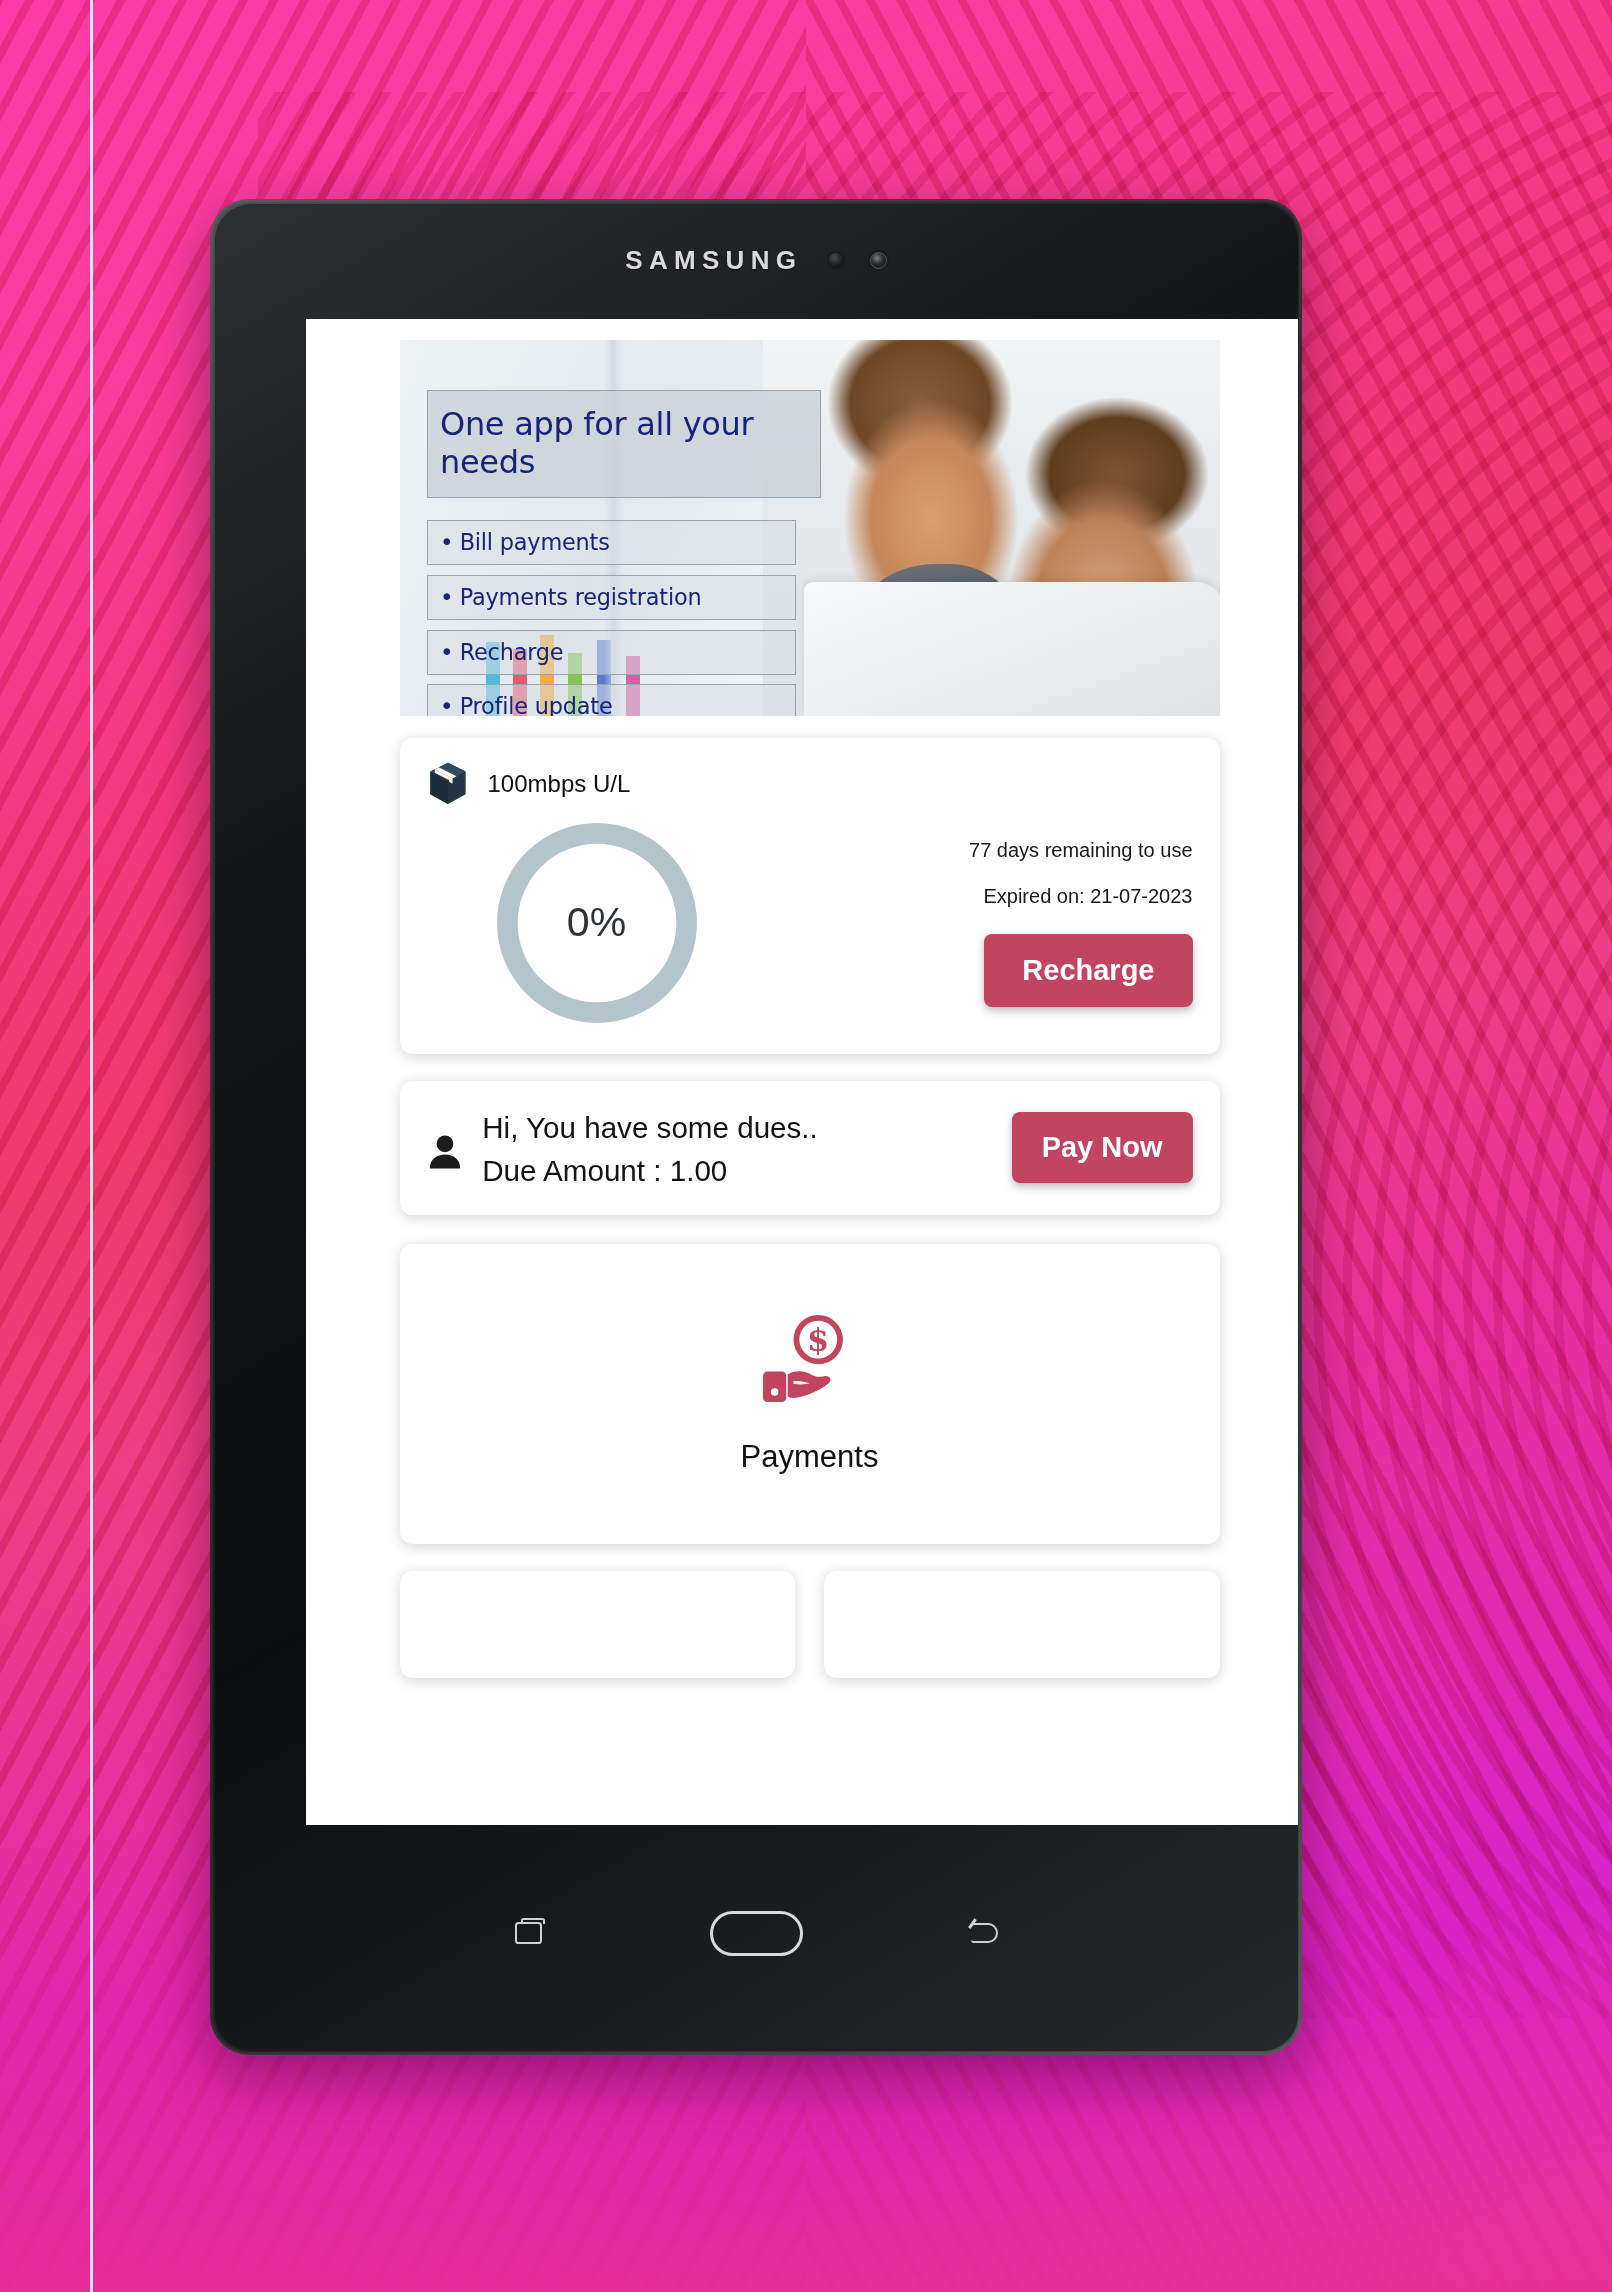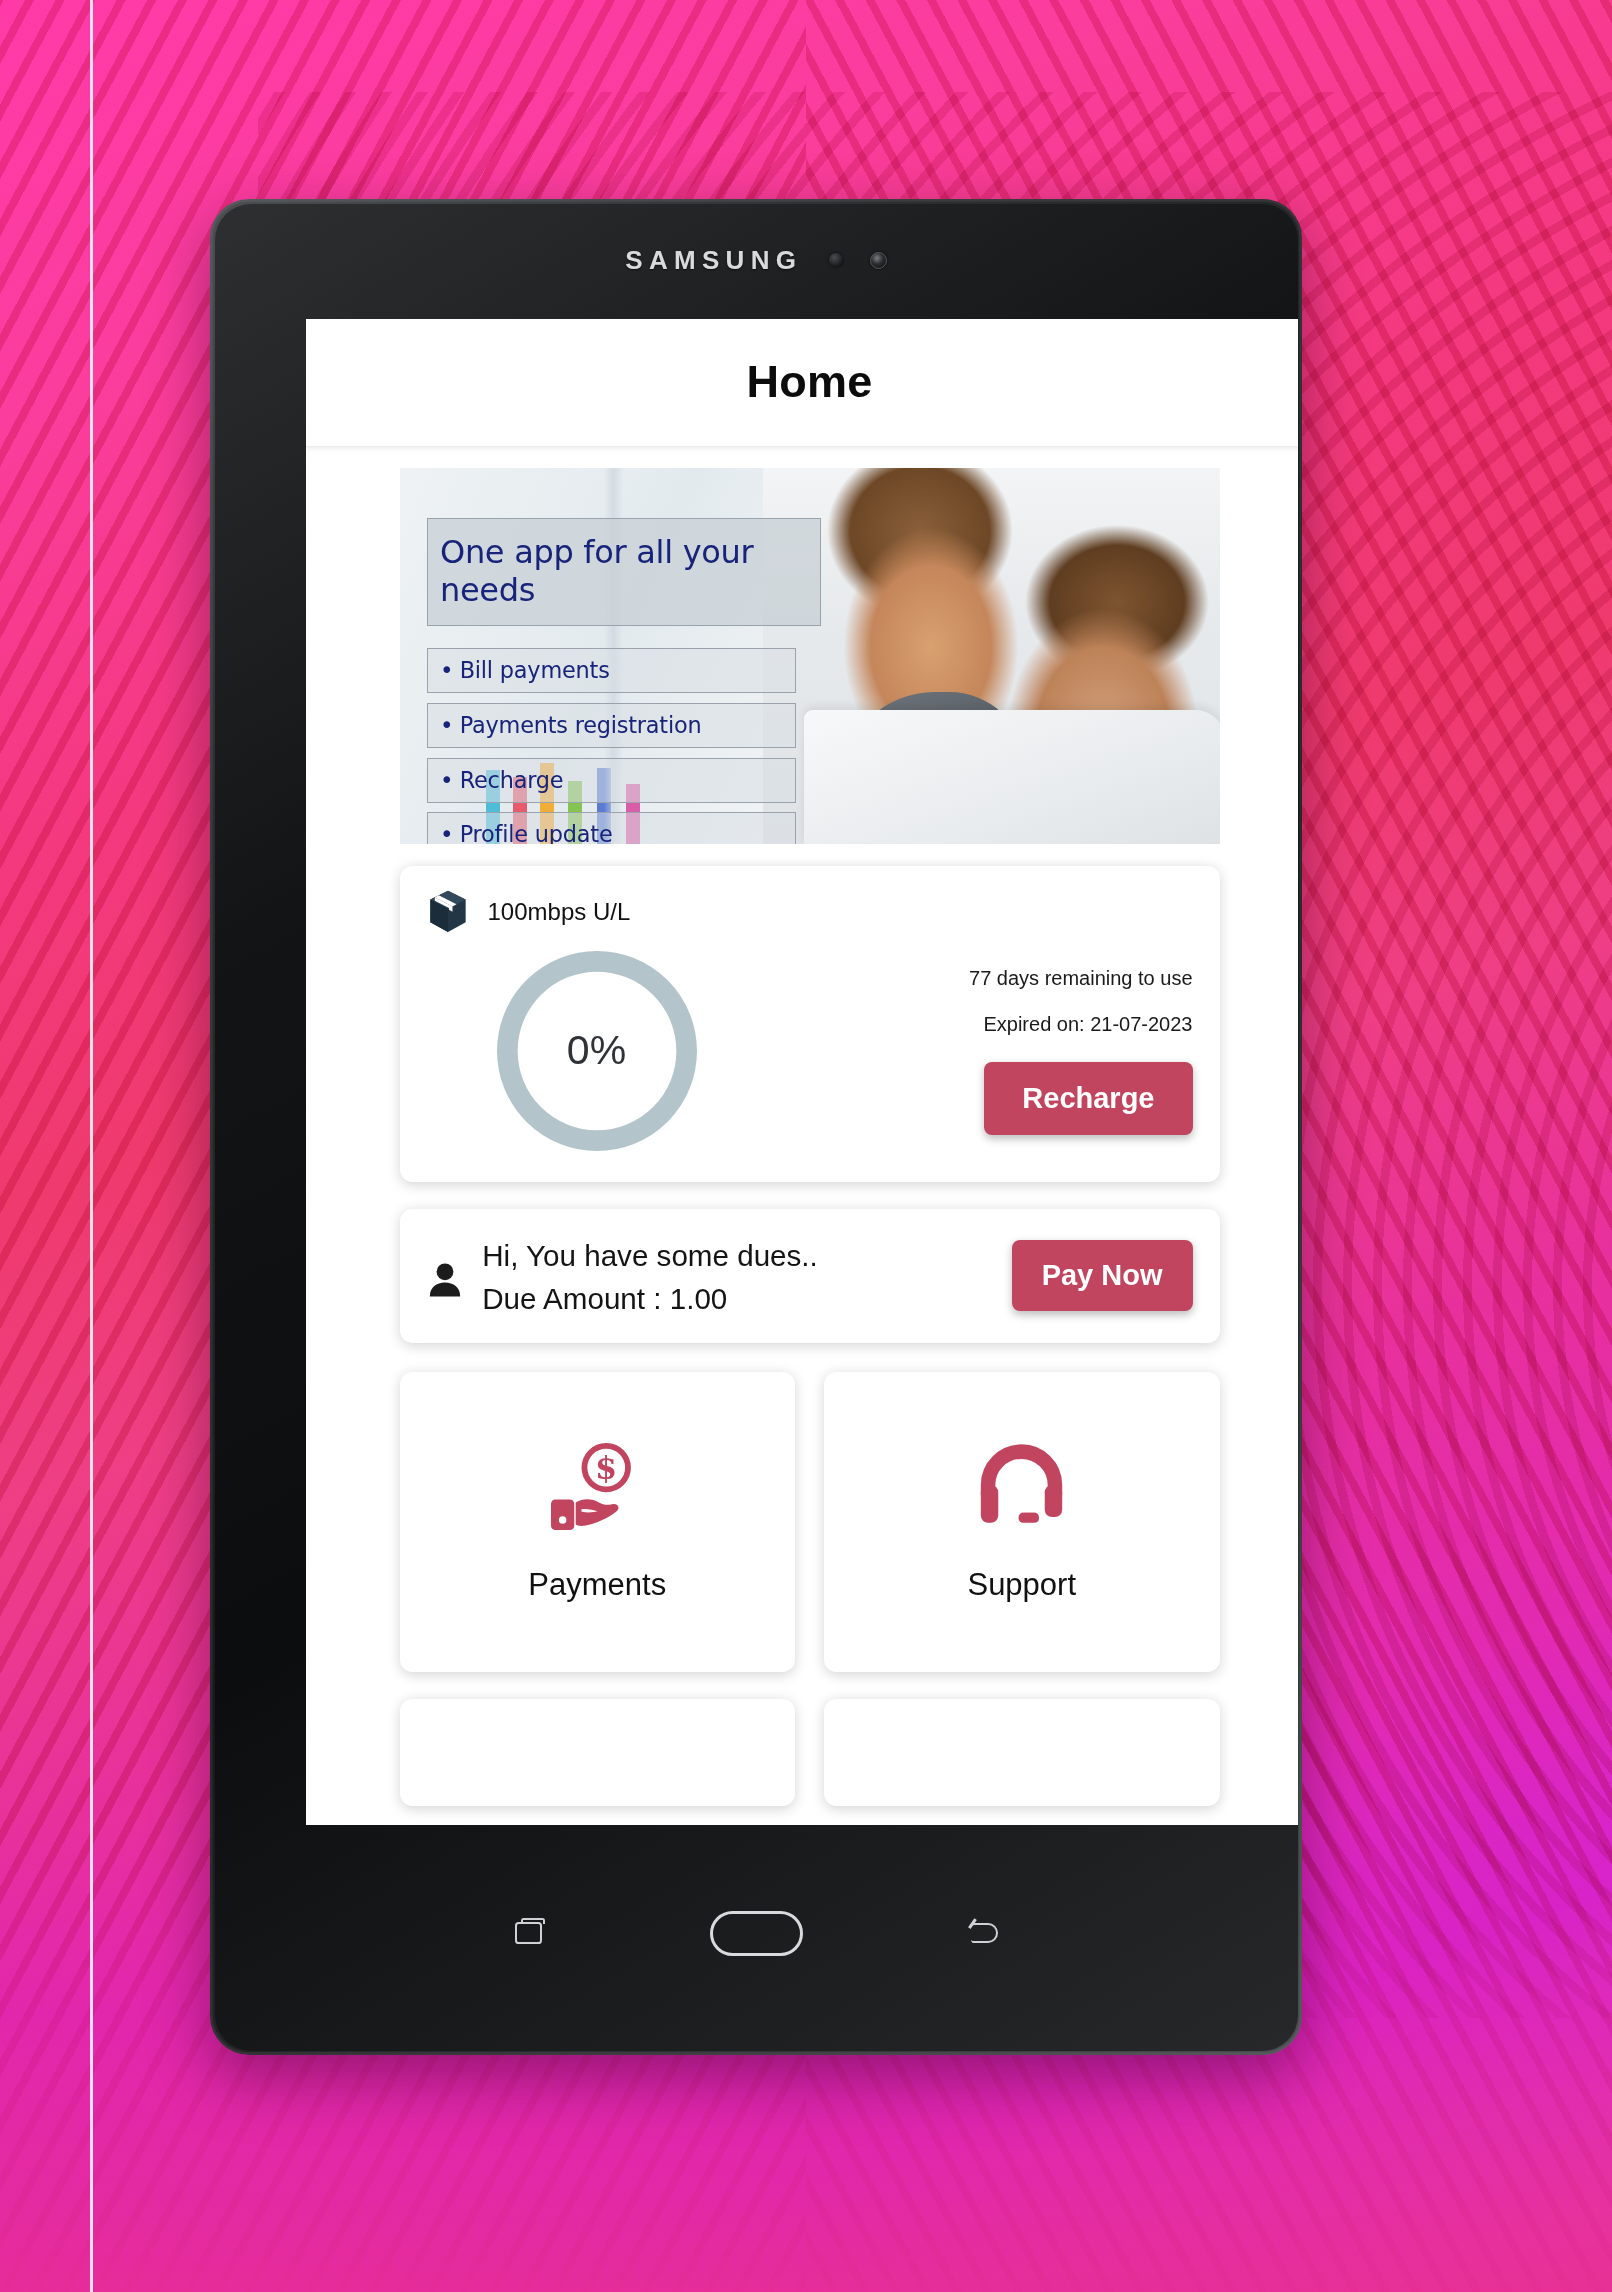--- a/index.html
+++ b/index.html
@@ -309,23 +309,20 @@
     <div id="tablet-inner">
 
       <div id="brand-bar">
         <span id="samsung-wordmark">SAMSUNG</span>
         <span class="bezel-sensor"></span>
         <span class="bezel-sensor cam"></span>
       </div>
 
       <div id="screen">
 
-        <div class="app-header">
-          <div class="app-title">Home</div>
-        </div>
 
         <div class="app-body">
 
           <div class="promo">
             <div class="promo-photo">
               <div class="scarf"></div>
               <div class="shirt"></div>
             </div>
             <div class="promo-pencils"></div>
             <div class="promo-glasspane"></div>
@@ -401,30 +398,20 @@
               <svg class="tile-icon" viewBox="0 0 64 64">
                 <circle cx="38" cy="19" r="15" fill="none" stroke="#c1455f" stroke-width="4"></circle>
                 <text x="38" y="27" font-size="22" font-weight="700" fill="#c1455f" text-anchor="middle" font-family="DejaVu Serif, serif">$</text>
                 <path d="M3 41 h10 a3 3 0 0 1 3 3 v15 a3 3 0 0 1 -3 3 H3 a3 3 0 0 1 -3 -3 V44 a3 3 0 0 1 3 -3 z" fill="#c1455f"></path>
                 <circle cx="8" cy="55" r="2.6" fill="#ffffff"></circle>
                 <path d="M17 43 c5 -3 11 -3 16 0 c3 1.8 6 1.8 9 1.2 c4 -0.8 6 2.6 3 5 c-6 4.6 -13 8 -21 9.6 c-3 0.6 -6 0.4 -7 -0.6 z" fill="#c1455f"></path>
                 <path d="M21 47.5 c4 0 8 0.4 11 1.6 c-3 0.8 -7 1 -11 0.2 z" fill="#ffffff" opacity=".95"></path>
               </svg>
               <div class="tile-label">Payments</div>
             </div>
-            <div class="card tile">
-              <svg class="tile-icon" viewBox="0 0 64 64">
-                <path d="M9 38 V31 a23 23 0 0 1 46 0 v7" fill="none" stroke="#c1455f" stroke-width="10" stroke-linecap="butt"></path>
-                <rect x="4" y="31" width="12" height="26" rx="5" fill="#c1455f"></rect>
-                <rect x="48" y="31" width="12" height="22" rx="5" fill="#c1455f"></rect>
-                <path d="M48 50 h-6 a6 6 0 0 1 -6 6 h-4 v-6 h4 a0 0 0 0 0 0 0 z" fill="#c1455f"></path>
-                <rect x="30" y="50" width="14" height="7" rx="3" fill="#c1455f"></rect>
-              </svg>
-              <div class="tile-label">Support</div>
-            </div>
           </div>
 
           <div class="tiles-partial">
             <div class="card tile-stub"></div>
             <div class="card tile-stub"></div>
           </div>
 
         </div>
       </div>
 

